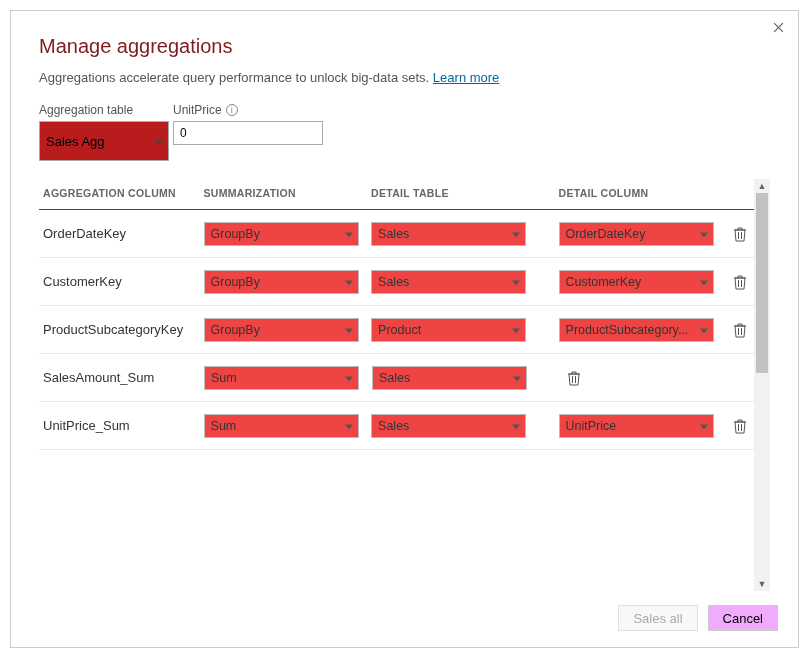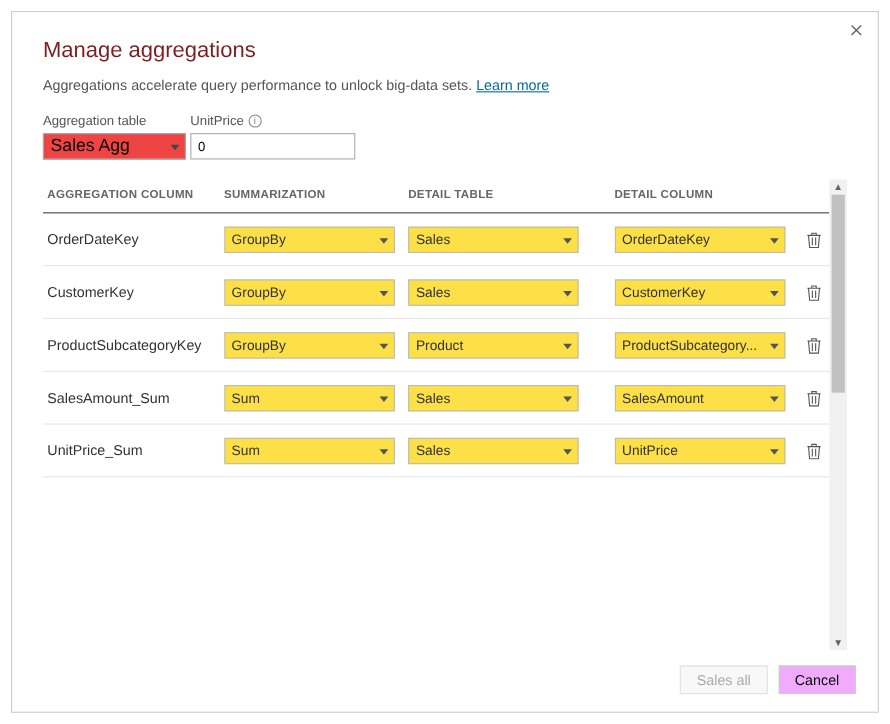--- a/index.html
+++ b/index.html
@@ -79,25 +79,25 @@
     border: 1px solid #888;
     border-radius: 50%;
     font-size: 9px;
     display: inline-flex;
     align-items: center;
     justify-content: center;
     color: #888;
     font-style: normal;
   }
   .select-box {
-    height: 24px;
+    height: 40px;
     border: 1px solid #aaa;
-    font-size: 16px;
+    font-size: 13px;
     padding: 0 18px 0 6px;
-    background: #ef4444;
+    background: #b91c1c;
     position: relative;
     display: flex;
     align-items: center;
     cursor: pointer;
   }
   .select-box::after {
     content: "";
     position: absolute;
     right: 5px;
     top: 50%;
@@ -169,21 +169,21 @@
     border-bottom: 1px solid #e6e6e6;
   }
   .cell {
     font-size: 13px;
     color: #333;
   }
   .combo {
     height: 24px;
     width: 155px;
     border: 1px solid #bbb;
-    background: #fde047;
+    background: #ef4444;
     font-size: 12.5px;
     padding: 0 18px 0 6px;
     position: relative;
     display: flex;
     align-items: center;
     cursor: pointer;
     white-space: nowrap;
     overflow: hidden;
   }
   .combo::after {
@@ -323,23 +323,20 @@
               </div>
             </div>
             <div class="data-row">
               <div class="cell col-agg">SalesAmount_Sum</div>
               <div class="cell col-summ">
                 <div class="combo">Sum</div>
               </div>
               <div class="cell col-detail">
                 <div class="combo">Sales</div>
               </div>
-              <div class="cell col-detcol">
-                <div class="combo">SalesAmount</div>
-              </div>
               <div class="cell col-del delete-btn">
                 <svg viewBox="0 0 14 16">
                   <path d="M2 4 L12 4 L11 15 L3 15 Z M1 4 L13 4 M5 4 L5 2 L9 2 L9 4 M5.5 6 L5.5 13 M8.5 6 L8.5 13" stroke="#555" stroke-width="1" fill="none"></path>
                 </svg>
               </div>
             </div>
             <div class="data-row">
               <div class="cell col-agg">UnitPrice_Sum</div>
               <div class="cell col-summ">
                 <div class="combo">Sum</div>

